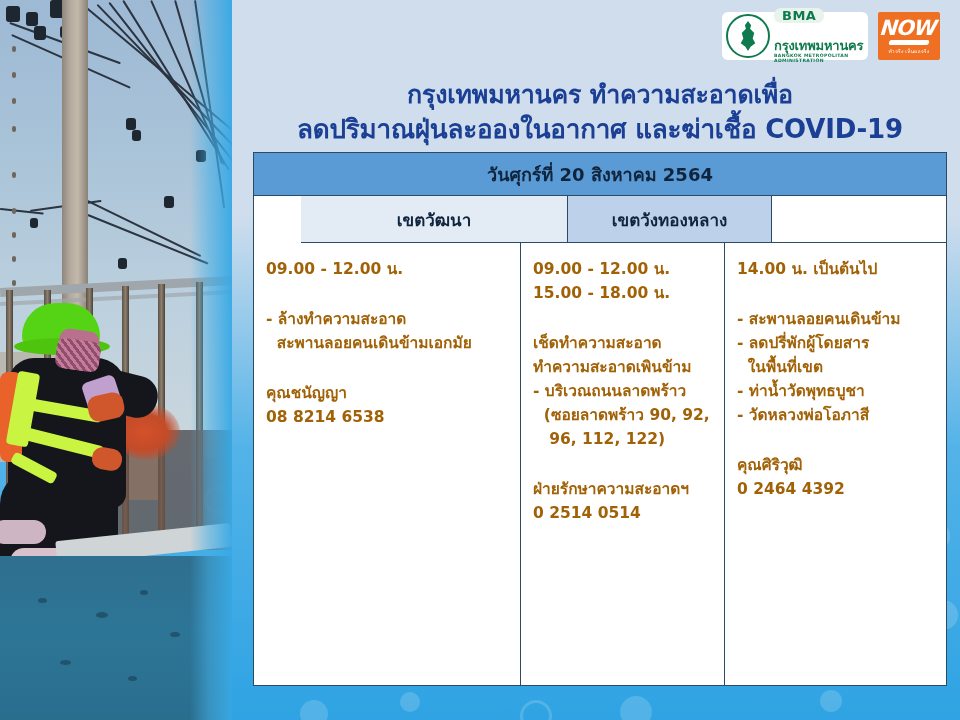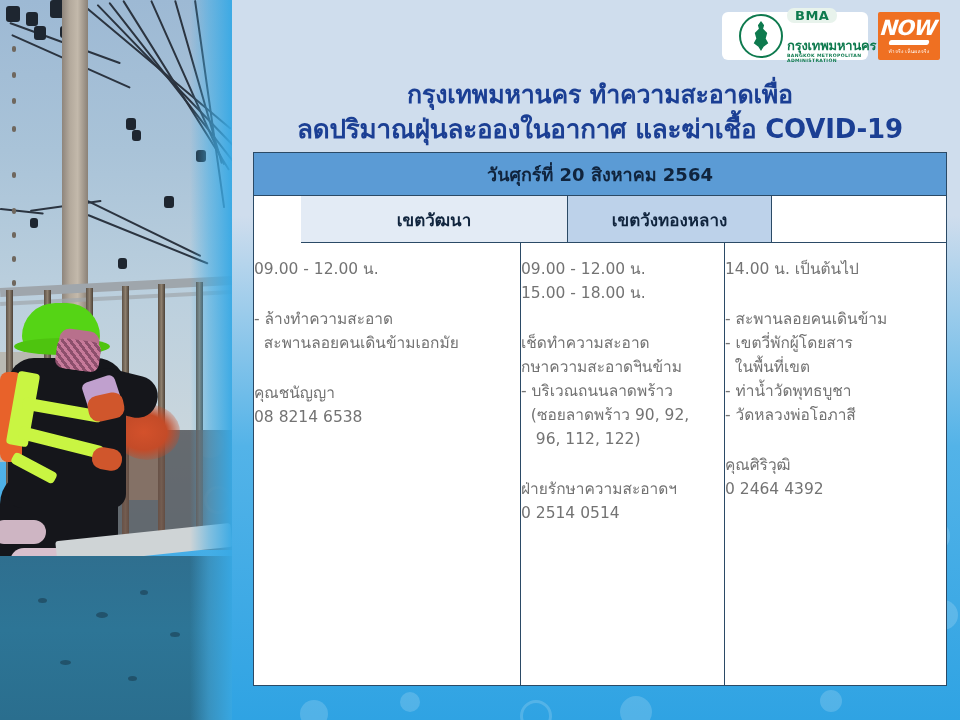--- a/index.html
+++ b/index.html
@@ -100,21 +100,21 @@
   .photo-fade{
     position:absolute;left:190px;top:0;width:42px;height:720px;
     background:linear-gradient(90deg,rgba(47,163,227,0) 0%,rgba(68,175,231,0.55) 45%,rgba(56,169,229,0.96) 100%);
   }
 
   
   .logos{position:absolute;top:12px;left:722px;display:flex;align-items:center;gap:10px;}
   .bma-logo{
     position:relative;height:48px;width:146px;
     background:#ffffff;border-radius:6px;display:flex;align-items:center;gap:4px;
-    padding:0 6px 0 17px;box-sizing:border-box;
+    padding:0 6px 0 4px;box-sizing:border-box;
   }
   .bma-seal{
     width:40px;height:40px;border-radius:50%;
     border:2.5px solid #0e7a4e;display:flex;align-items:center;justify-content:center;
     flex:0 0 auto;background:#fff;
   }
   .bma-seal-in{
     width:26px;height:30px;background:#0e7a4e;
     clip-path:polygon(50% 0%,62% 14%,58% 26%,74% 40%,68% 58%,78% 74%,60% 86%,50% 100%,40% 86%,22% 74%,32% 58%,26% 40%,42% 26%,38% 14%);
   }
@@ -160,22 +160,22 @@
   .t-head > div{
     display:flex;align-items:center;justify-content:center;
     color:#10243d;font-size:17px;font-weight:bold;
     box-sizing:border-box;
   }
   .th1{width:267px;background:#e3ebf5;border-right:1.5px solid #2b4a66;}
   .th2{width:204px;background:#bdd2ea;border-right:1.5px solid #2b4a66;}
   .th3{flex:1;background:#6aa3d8;}
   .t-body{flex:1;display:flex;}
   .t-body > div{
-    box-sizing:border-box;padding:14px 12px 0 0;
-    font-size:15.5px;color:#737373;line-height:1.55;
+    box-sizing:border-box;padding:14px 12px 0 12px;
+    font-size:15.5px;color:#a16207;line-height:1.55;font-weight:bold;
   }
   .tc1{width:267px;border-right:1.5px solid #2b4a66;}
   .tc2{width:204px;border-right:1.5px solid #2b4a66;}
   .tc3{flex:1;}
   .ln{white-space:pre;}
   .ln.gap{height:13px;}
 </style>
 </head>
 <body>
 
@@ -336,35 +336,35 @@
           <div class="ln gap"></div>
           <div class="ln">คุณชนัญญา</div>
           <div class="ln">08 8214 6538</div>
         </div>
       <div class="tc2">
           <div class="ln">09.00 - 12.00 น.</div>
           <div class="ln">15.00 - 18.00 น.</div>
           <div class="ln gap"></div>
           <div class="ln gap"></div>
           <div class="ln">เช็ดทำความสะอาด</div>
-          <div class="ln">กษาความสะอาดฯินข้าม</div>
+          <div class="ln">ทำความสะอาดเพินข้าม</div>
           <div class="ln">- บริเวณถนนลาดพร้าว</div>
           <div class="ln">  (ซอยลาดพร้าว 90, 92,</div>
           <div class="ln">   96, 112, 122)</div>
           <div class="ln gap"></div>
           <div class="ln gap"></div>
           <div class="ln">ฝ่ายรักษาความสะอาดฯ</div>
           <div class="ln">0 2514 0514</div>
         </div>
       <div class="tc3">
           <div class="ln">14.00 น. เป็นต้นไป</div>
           <div class="ln gap"></div>
           <div class="ln gap"></div>
           <div class="ln">- สะพานลอยคนเดินข้าม</div>
-          <div class="ln">- เขตวี่พักผู้โดยสาร</div>
+          <div class="ln">- ลดปรี่พักผู้โดยสาร</div>
           <div class="ln">  ในพื้นที่เขต</div>
           <div class="ln">- ท่าน้ำวัดพุทธบูชา</div>
           <div class="ln">- วัดหลวงพ่อโอภาสี</div>
           <div class="ln gap"></div>
           <div class="ln gap"></div>
           <div class="ln">คุณศิริวุฒิ</div>
           <div class="ln">0 2464 4392</div>
         </div>
     </div>
   </div>

